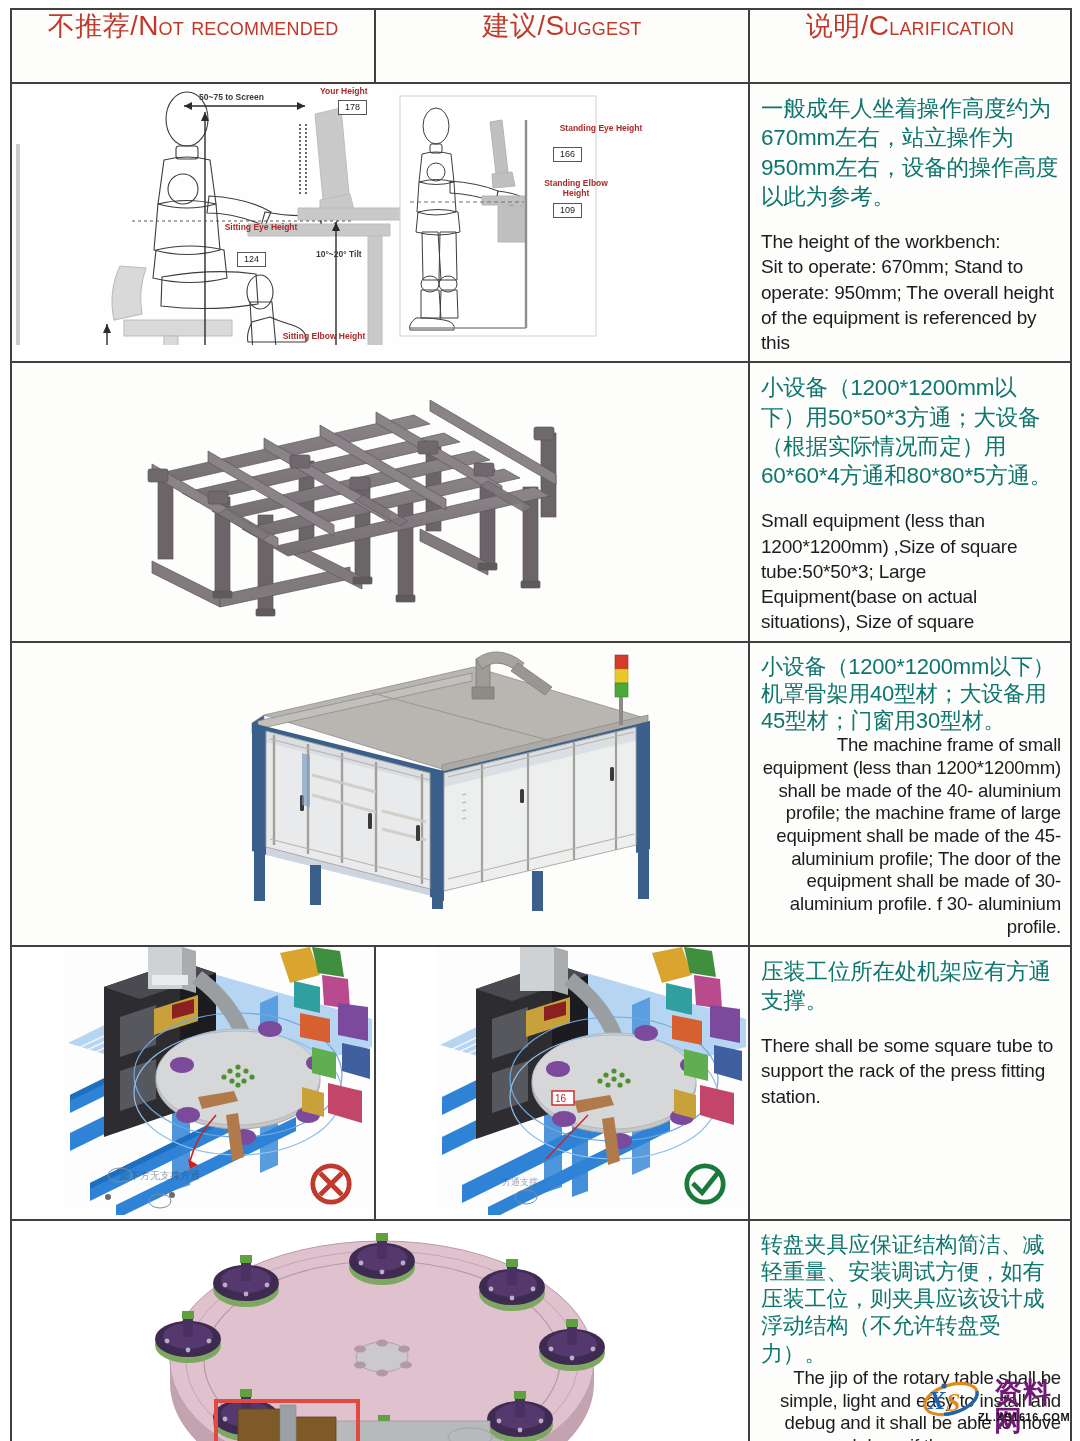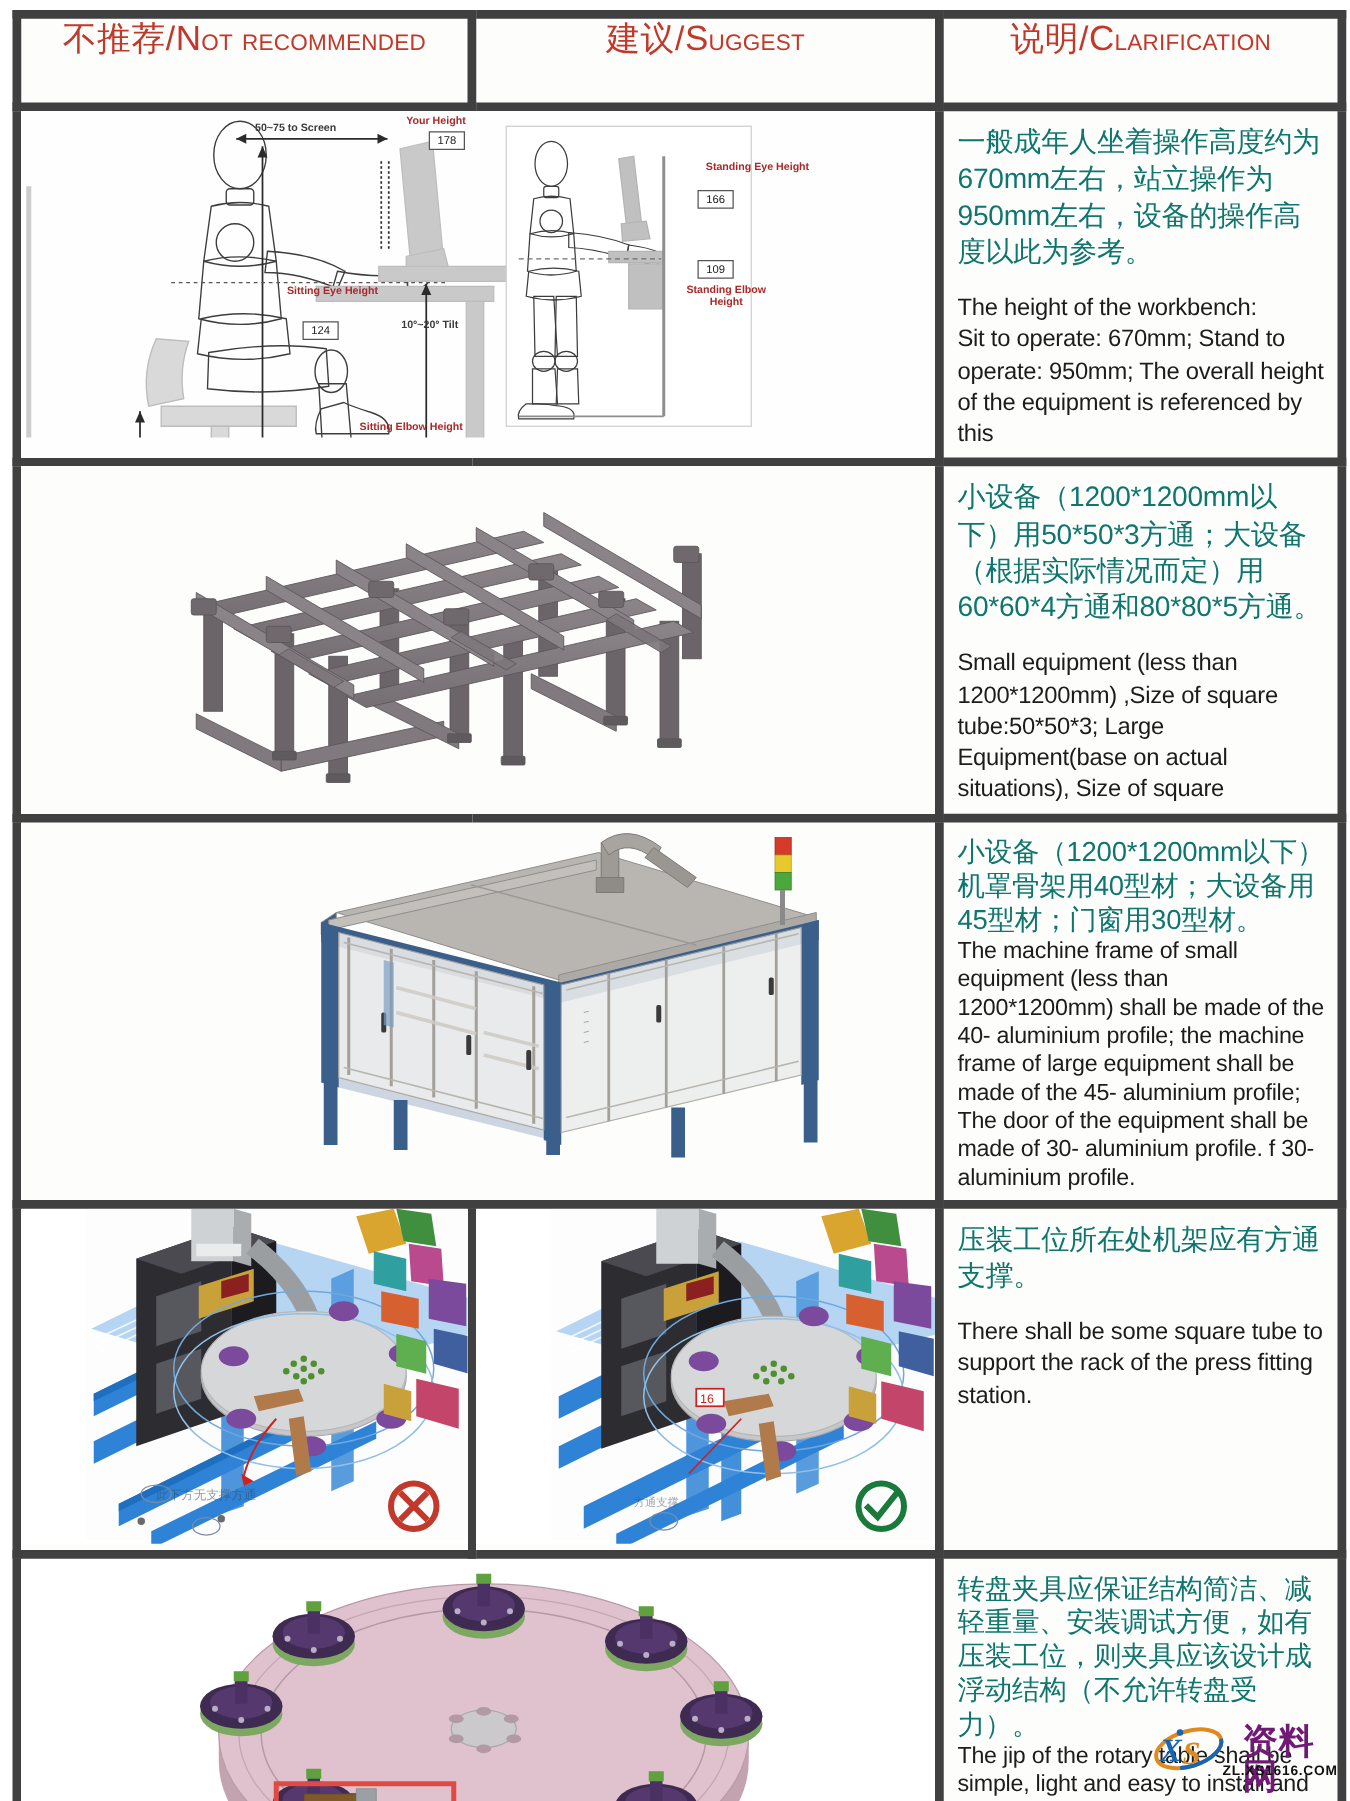--- a/index.html
+++ b/index.html
@@ -15,21 +15,21 @@
     background: #fff;
     padding: 8px 10px 6px 10px;
   }
   table.spec {
     width: 1060px;
     border-collapse: collapse;
     table-layout: fixed;
     background: #fff;
   }
   table.spec td, table.spec th {
-    border: 7px solid #404040;
+    border: 2px solid #404040;
     vertical-align: top;
     background: #fdfdfc;
   }
   col.c1 { width: 364px; }
   col.c2 { width: 374px; }
   col.c3 { width: 322px; }
 
   
   .hdr td {
     height: 74px;
@@ -55,21 +55,21 @@
     letter-spacing: -0.2px;
   }
   .desc .en {
     font-size: 19px;
     line-height: 1.33;
     color: #1c1c1c;
     margin-top: 18px;
     letter-spacing: -0.2px;
   }
   .desc.tight .cn { font-size: 22px; line-height: 1.24; }
-  .desc.tight .en { font-size: 18.6px; line-height: 1.22; margin-top: 0; }
+  .desc.tight .en { font-size: 18.6px; line-height: 1.22; margin-top: 0; text-align: right; }
 
   
   .figcell { position: relative; padding: 0; overflow: hidden; }
   .fig { position: relative; width: 100%; height: 100%; }
 
   
   .ergo-sit { position: relative; width: 100%; height: 100%; background: #fefefe; }
   .lbl {
     position: absolute;
     color: #a82a2a;
@@ -277,21 +277,21 @@
           <div class="lbl" style="left:203px; top:139px; width:92px; white-space:normal;">Sitting Eye Height</div>
           <div class="valbox" style="left:225px; top:168px;">124</div>
           <div class="lbl" style="left:268px; top:248px; width:88px; white-space:normal;">Sitting Elbow Height</div>
           
           
           
 
           
           <div class="lbl" style="left:547px; top:40px; width:84px; white-space:normal;">Standing Eye Height</div>
           <div class="valbox" style="left:541px; top:63px;">166</div>
-          <div class="lbl" style="left:519px; top:95px; width:90px; white-space:normal;margin-top:43px;">Standing Elbow Height</div>
+          <div class="lbl" style="left:519px; top:95px; width:90px; white-space:normal;">Standing Elbow Height</div>
           <div class="valbox" style="left:541px; top:119px;">109</div>
         </div>
       </td>
       <td class="desc">
         <div class="cn">一般成年人坐着操作高度约为670mm左右，站立操作为950mm左右，设备的操作高度以此为参考。</div>
         <div class="en" style="white-space:pre-line">The height of the workbench:
 Sit to operate: 670mm; Stand to operate: 950mm; The overall height of the equipment is referenced by this</div>
       </td>
     </tr>
 

